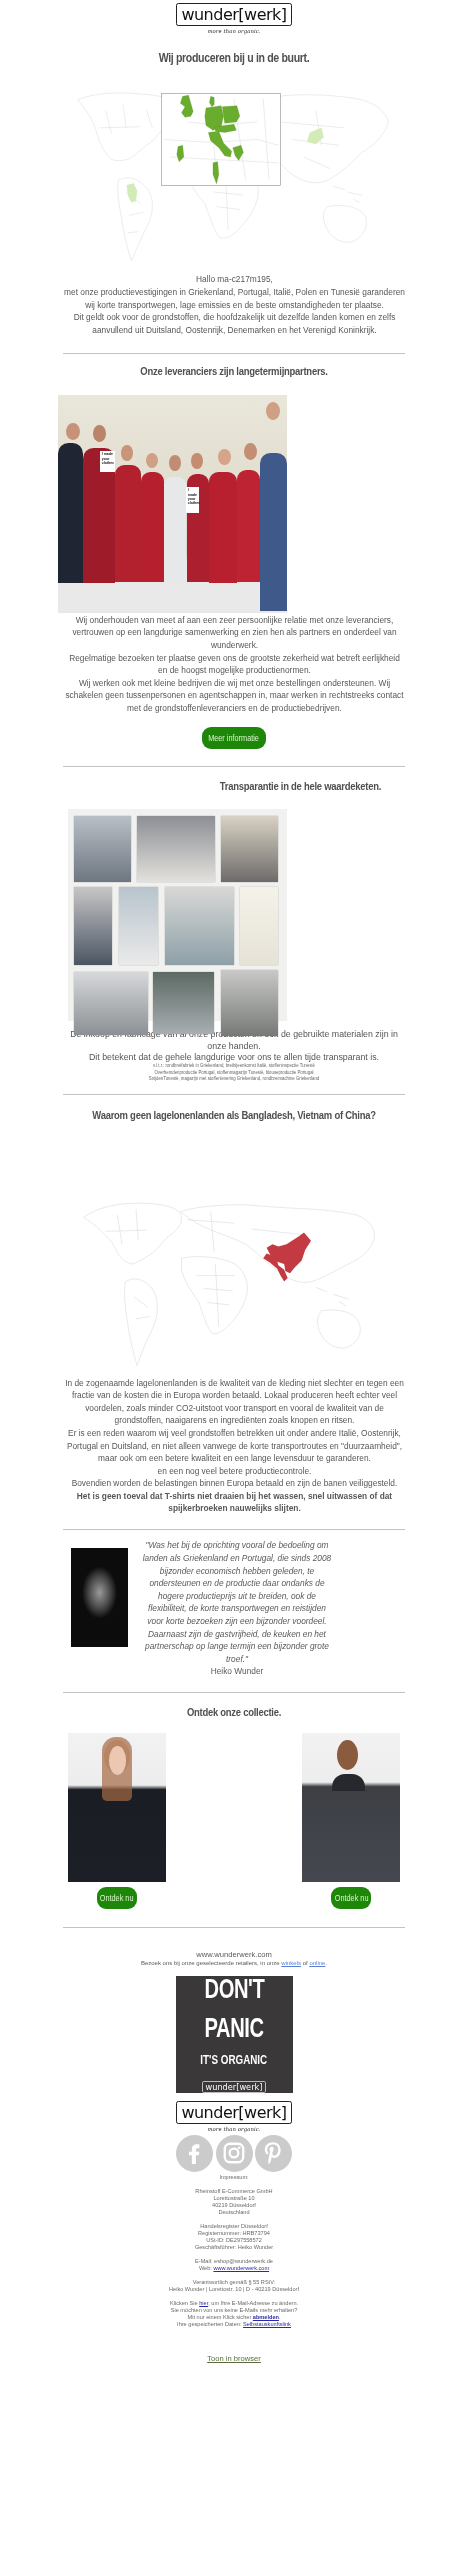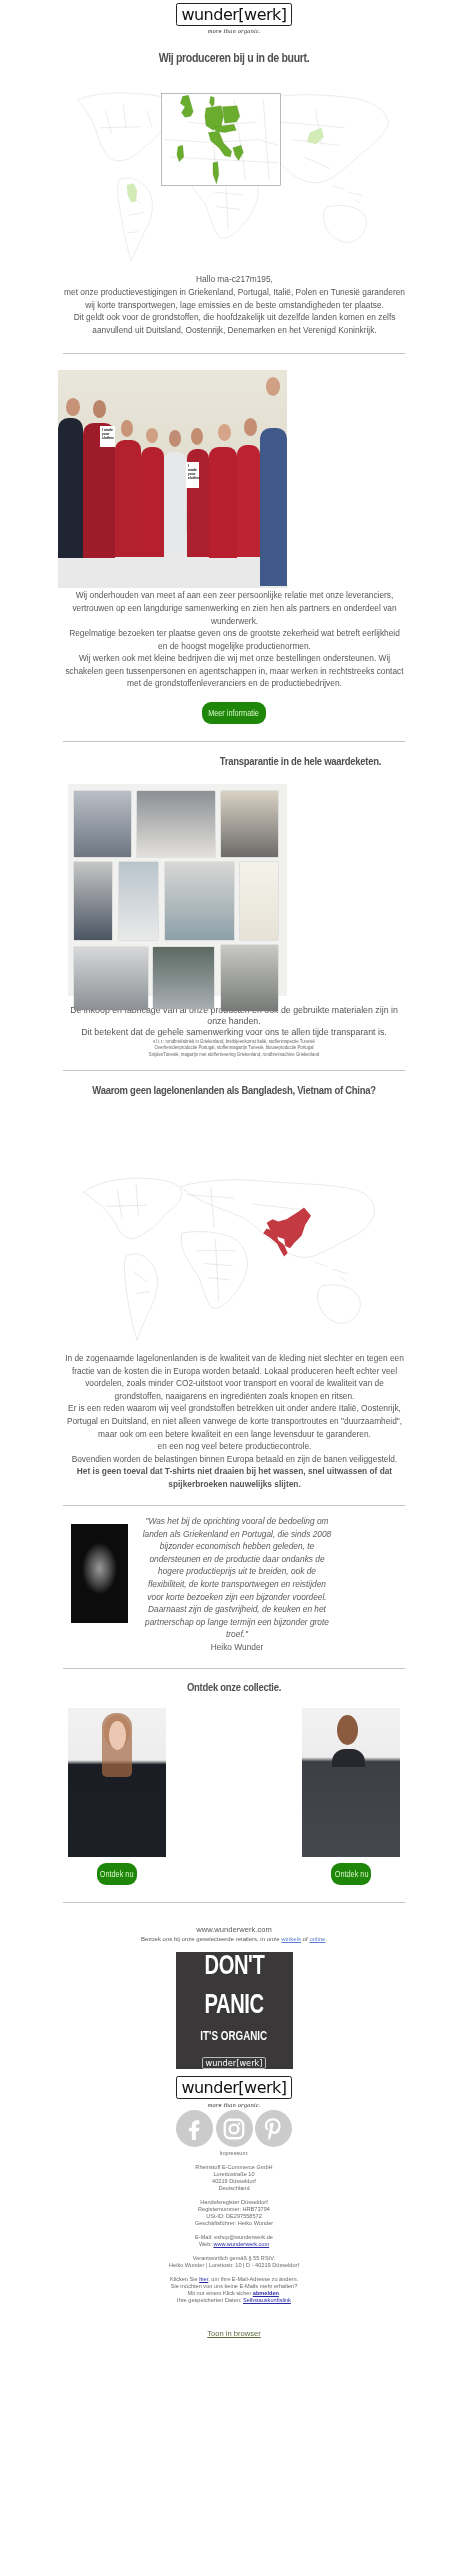--- a/index.html
+++ b/index.html
@@ -110,20 +110,23 @@
   <div class="wrap" style="margin-top:11.7px;">
     <div class="body-narrow">
       <div>Hallo ma-c217m195,</div>
       <div>met onze productievestigingen in Griekenland, Portugal, Italië, Polen en Tunesië garanderen wij korte transportwegen, lage emissies en de beste omstandigheden ter plaatse.</div>
       <div>Dit geldt ook voor de grondstoffen, die hoofdzakelijk uit dezelfde landen komen en zelfs aanvullend uit Duitsland, Oostenrijk, Denemarken en het Verenigd Koninkrijk.</div>
     </div>
   </div>
 
   <div class="hr" style="margin-top:16.4px;"></div>
 
+  <div class="wrap" style="padding-top:10.5px;">
+    <div class="h2">Onze leveranciers zijn langetermijnpartners.</div>
+  </div>
 
   <div class="photo" style="width:229px;height:218px;margin:16.4px auto 0;background:linear-gradient(180deg,#e9e6da 0%,#e2dfd1 40%,#d7d6d0 70%,#ecebe8 100%);width:229px;margin-left:58px;width:229px;">
     <div style="position:absolute;left:0;right:0;bottom:0;height:54px;background:#e9e9e9;"></div>
 
     <div style="position:absolute;left:0;top:48px;width:24.6px;height:140px;background:#1f2533;border-radius:10.5px 10.5px 0 0;"></div>
     <div style="position:absolute;left:24.6px;top:53px;width:32px;height:135px;background:#9e1c2a;border-radius:10.5px 10.5px 0 0;"></div>
     <div style="position:absolute;left:57px;top:70px;width:26px;height:117px;background:#b3202e;border-radius:9.4px 9.4px 0 0;"></div>
     <div style="position:absolute;left:83px;top:77px;width:23.4px;height:110px;background:#b61f2d;border-radius:9.4px 9.4px 0 0;"></div>
     <div style="position:absolute;left:106px;top:82px;width:22px;height:105px;background:#e7e8ea;border-radius:8.2px 8.2px 0 0;"></div>
     <div style="position:absolute;left:129px;top:79px;width:22px;height:108px;background:#ac1f2e;border-radius:9.4px 9.4px 0 0;"></div>
@@ -173,21 +176,21 @@
     <div class="tile" style="left:97px;top:78px;width:69px;height:78px;background:linear-gradient(#d8d8d6,#8da0a8);"></div>
     <div class="tile" style="left:172px;top:78px;width:38px;height:78px;background:linear-gradient(#f4f2ea,#e6e2d6);"></div>
     <div class="tile" style="left:5.8px;top:163px;width:74px;height:64px;background:linear-gradient(#d6d8da,#8c9094);height:63px;"></div>
     <div class="tile" style="left:85px;top:163px;width:61px;height:62px;background:linear-gradient(#5c6a63,#a8aeb2);"></div>
     <div class="tile" style="left:153px;top:161px;width:57px;height:66px;background:linear-gradient(#c9c9c7,#767a76);"></div>
   </div>
 
   <div class="wrap" style="margin-top:8.2px;">
     <div class="body-wide">
       <div>De inkoop en fabricage van al onze producten en ook de gebruikte materialen zijn in onze handen.</div>
-      <div>Dit betekent dat de gehele samenwerking voor ons te allen tijde transparant is.</div>
+      <div>Dit betekent dat de gehele langdurige voor ons te allen tijde transparant is.</div>
     </div>
     <div class="tiny">
       <div>v.l.t.r.: rondbreifabriek in Griekenland, breibijeenkomst Italië, stoffeninspectie Tunesië</div>
       <div>Overhemdenproductie Portugal, stoffenmagazijn Tunesië, blouseproductie Portugal</div>
       <div>SnijdenTunesië, magazijn met stoffenlevering Griekenland, rondbreimachine Griekenland</div>
     </div>
   </div>
 
   <div class="hr" style="margin-top:11.7px;"></div>
 

